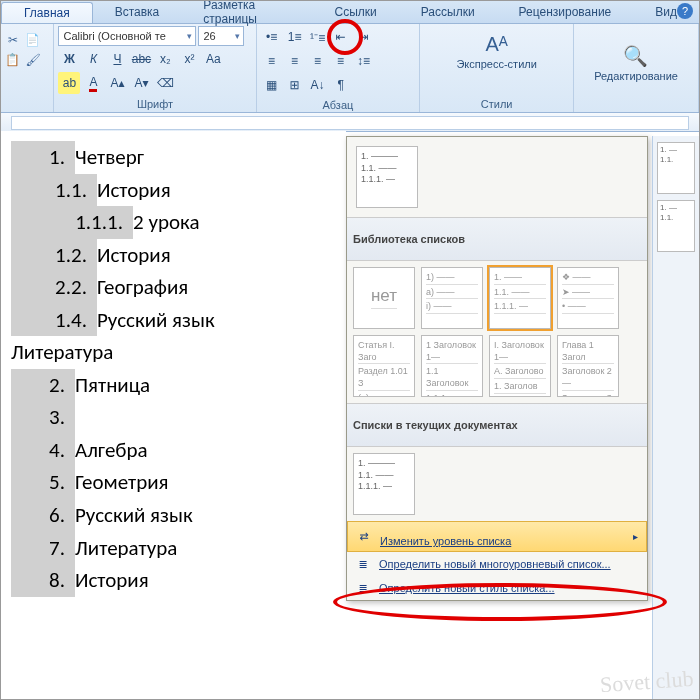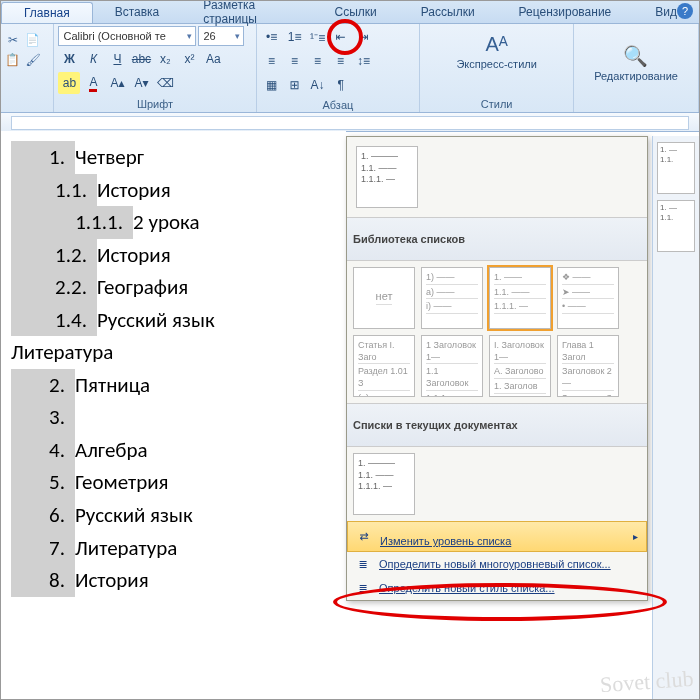--- a/index.html
+++ b/index.html
@@ -240,21 +240,21 @@
   <div class="panel">
     <div class="current">
       <div class="thumb">
         <div>1. ———</div>
         <div>1.1. ——</div>
         <div>1.1.1. —</div>
       </div>
     </div>
     <div class="sec-title">Библиотека списков</div>
     <div class="grid" id="lib">
-        <div class="thumb" style="display: flex; align-items: center; justify-content: center; font-size: 11px; text-align: center;">
+        <div class="thumb" style="display: flex; align-items: center; justify-content: center; font-size: 17px; text-align: center;">
           <div class="tl">нет</div>
         </div>
         <div class="thumb">
           <div class="tl">1) ——</div>
           <div class="tl">a) ——</div>
           <div class="tl">i) ——</div>
         </div>
         <div class="thumb sel">
           <div class="tl">1. ——</div>
           <div class="tl">1.1. ——</div>

